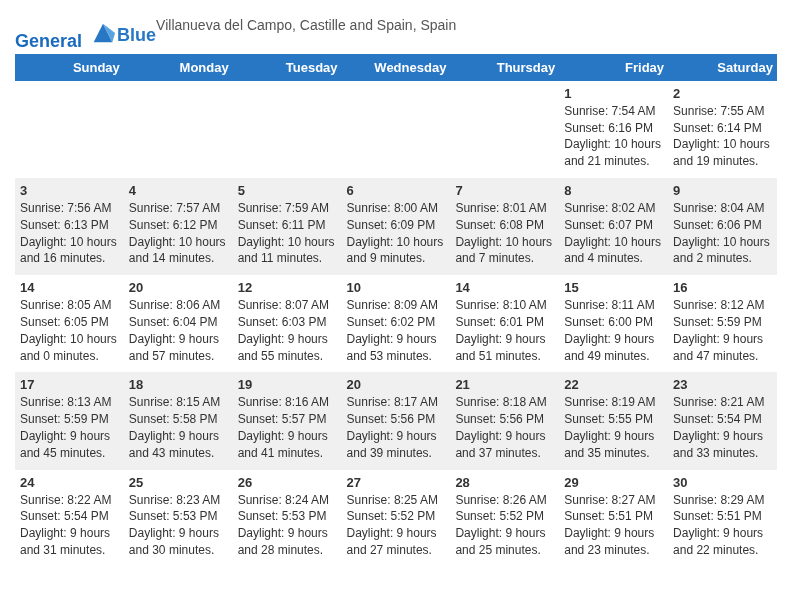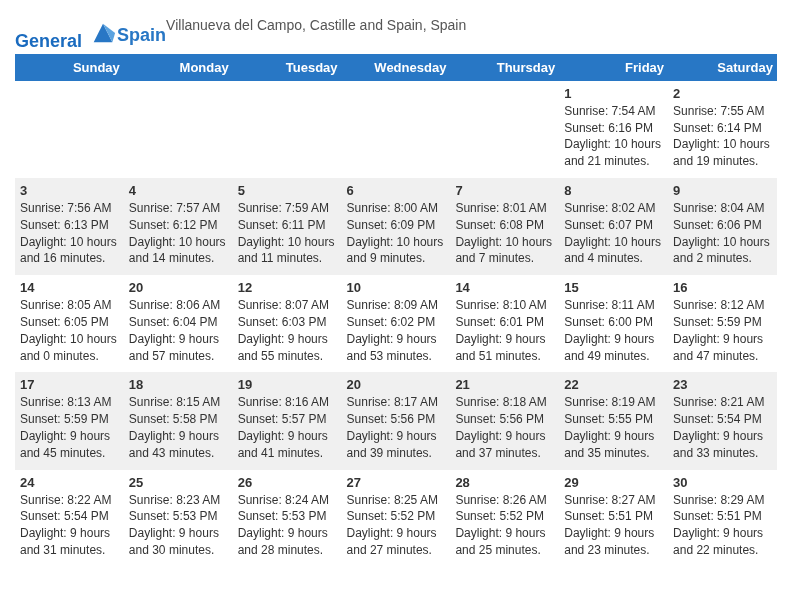--- a/index.html
+++ b/index.html
@@ -107,21 +107,21 @@
   <div class="logo">
     <div>
       <div style="display:flex;align-items:center;">
         <div class="logo-text">
           <span>General</span>
           <svg class="logo-icon" viewBox="0 0 30 30" xmlns="http://www.w3.org/2000/svg">
             <polygon points="5,25 15,5 25,25" fill="#2877c5"></polygon>
             <polygon points="15,5 28,15 25,25" fill="#5ba3e0"></polygon>
           </svg>
         </div>
-        <div class="logo-text" style="color:#2877c5;font-weight:bold;font-size:18px;">Spain</div>
+        <div class="logo-text" style="color:#2877c5;font-weight:bold;font-size:18px;">Blue</div>
       </div>
     </div>
   </div>
   <div class="title-block">
     <div class="subtitle">Villanueva del Campo, Castille and Spain, Spain</div>
   </div>
 </div>
 
 <table>
   <thead>

